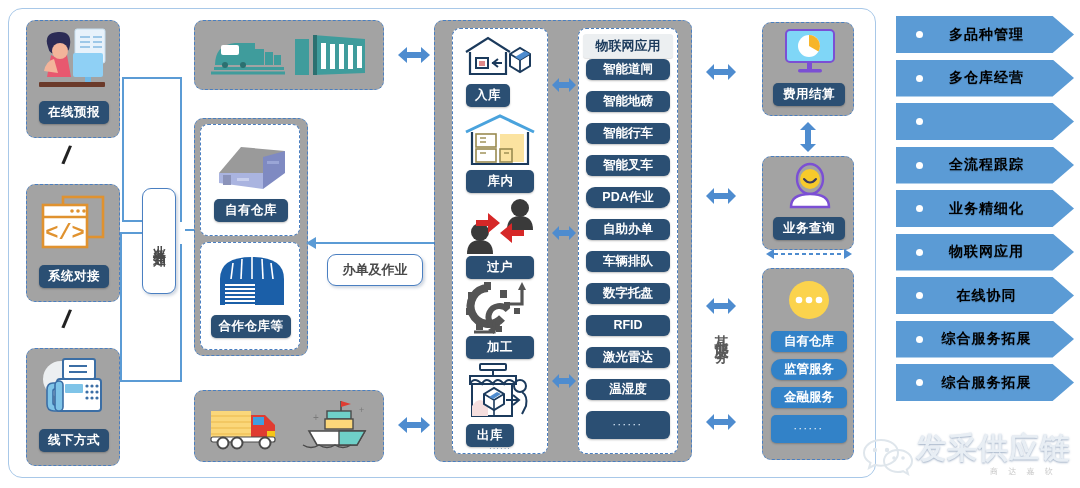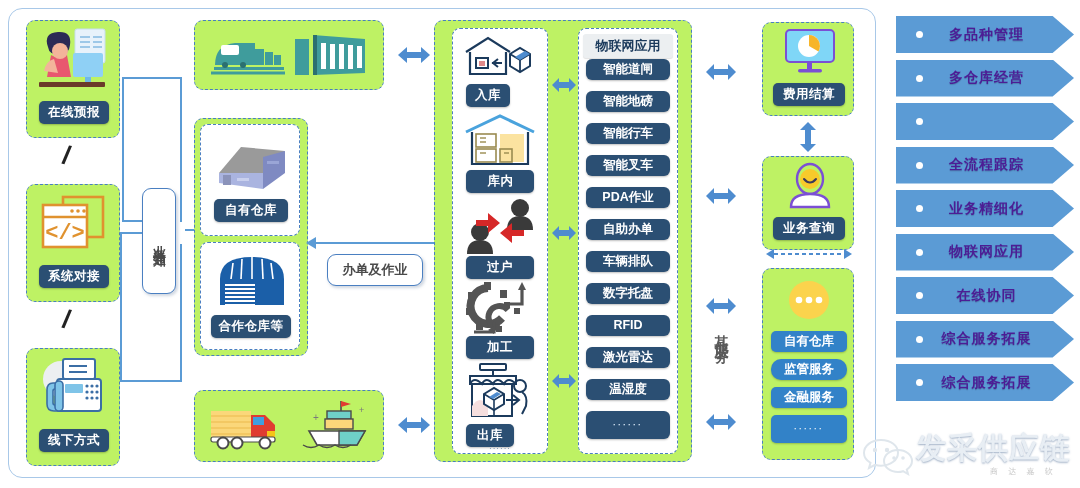--- a/index.html
+++ b/index.html
@@ -7,21 +7,21 @@
        font-family:"Liberation Sans","DejaVu Sans",sans-serif;}
   .stage{position:relative;width:1080px;height:488px;background:#ffffff;}
 
   
   .outer{position:absolute;left:8px;top:8px;width:868px;height:470px;
          border:1.6px solid #a8c8e8;border-radius:14px;background:#fff;
          box-sizing:border-box;}
 
   
   .dash{position:absolute;border:1.7px dashed #4a7fc1;border-radius:9px;
-        box-sizing:border-box;background:#bef264;}
+        box-sizing:border-box;background:#a3a3a3;}
   .dash-in{position:absolute;border:1.6px dashed #4a7fc1;border-radius:8px;
         box-sizing:border-box;background:#fff;}
 
   
   .pill{background:#2b4f73;color:#fff;border-radius:5px;
         font-weight:bold;text-align:center;letter-spacing:.5px;
         box-shadow:0 1px 2px rgba(0,0,0,.25);}
   .pill.sm{font-size:12.5px;padding:3px 7px;}
 
   
@@ -60,21 +60,21 @@
      height:21px;box-shadow:0 1px 2px rgba(0,0,0,.22);}
   .svc.dots{font-size:9px;letter-spacing:2px;color:#dce9f5;}
 
   
   .vtext{position:absolute;writing-mode:vertical-rl;text-orientation:upright;
      color:#595959;font-weight:bold;font-size:14px;letter-spacing:5px;}
 
   
   .sidebar{position:absolute;left:896px;top:16px;width:178px;}
   .chev{position:relative;height:37px;margin-bottom:6.5px;
-        background:#5b9bd5;color:#4c1d95;
+        background:#5b9bd5;color:#000000;
         clip-path:polygon(0 0, 88% 0, 100% 50%, 88% 100%, 0 100%);
         display:flex;align-items:center;}
   .chev .bullet{width:7px;height:7px;border-radius:50%;background:#fff;
         margin-left:20px;flex:none;}
   .chev .ctext{flex:1;text-align:center;font-weight:bold;font-size:14px;
         padding-right:24px;letter-spacing:1px;
         text-shadow:0 1px 1px rgba(0,0,0,.18);}
 
   
   .wmark{position:absolute;left:862px;top:424px;width:218px;height:60px;}
@@ -367,21 +367,21 @@
     <polygon points="0,9 7,2 7,6 17,6 17,2 24,9 17,16 17,12 7,12 7,16" fill="#4e8ccf"></polygon>
   </svg>
 
   <div class="dash-in" style="left:578px;top:28px;width:100px;height:426px;"></div>
   <div class="iot-head" style="left:583px;top:34px;width:90px;">物联网应用</div>
 
   <div class="iot-item" style="left:586px;top:59px;width:84px;">智能道闸</div>
   <div class="iot-item" style="left:586px;top:91px;width:84px;">智能地磅</div>
   <div class="iot-item" style="left:586px;top:123px;width:84px;">智能行车</div>
   <div class="iot-item" style="left:586px;top:155px;width:84px;">智能叉车</div>
-  <div class="iot-item" style="left:586px;top:187px;width:84px;">PDA作业</div>
+  <div class="iot-item" style="left:586px;top:187px;width:84px;border-radius:9px;">PDA作业</div>
   <div class="iot-item" style="left:586px;top:219px;width:84px;">自助办单</div>
   <div class="iot-item" style="left:586px;top:251px;width:84px;">车辆排队</div>
   <div class="iot-item" style="left:586px;top:283px;width:84px;">数字托盘</div>
   <div class="iot-item" style="left:586px;top:315px;width:84px;">RFID</div>
   <div class="iot-item" style="left:586px;top:347px;width:84px;">激光雷达</div>
   <div class="iot-item" style="left:586px;top:379px;width:84px;">温湿度</div>
   <div class="iot-item dots" style="left:586px;top:411px;width:84px;height:28px;line-height:28px;">······</div>
 
   <svg class="harrow" style="left:706px;top:62px;" width="30" height="20">
     <polygon points="0,10 8,2 8,7 22,7 22,2 30,10 22,18 22,13 8,13 8,18" fill="#4e8ccf"></polygon>

